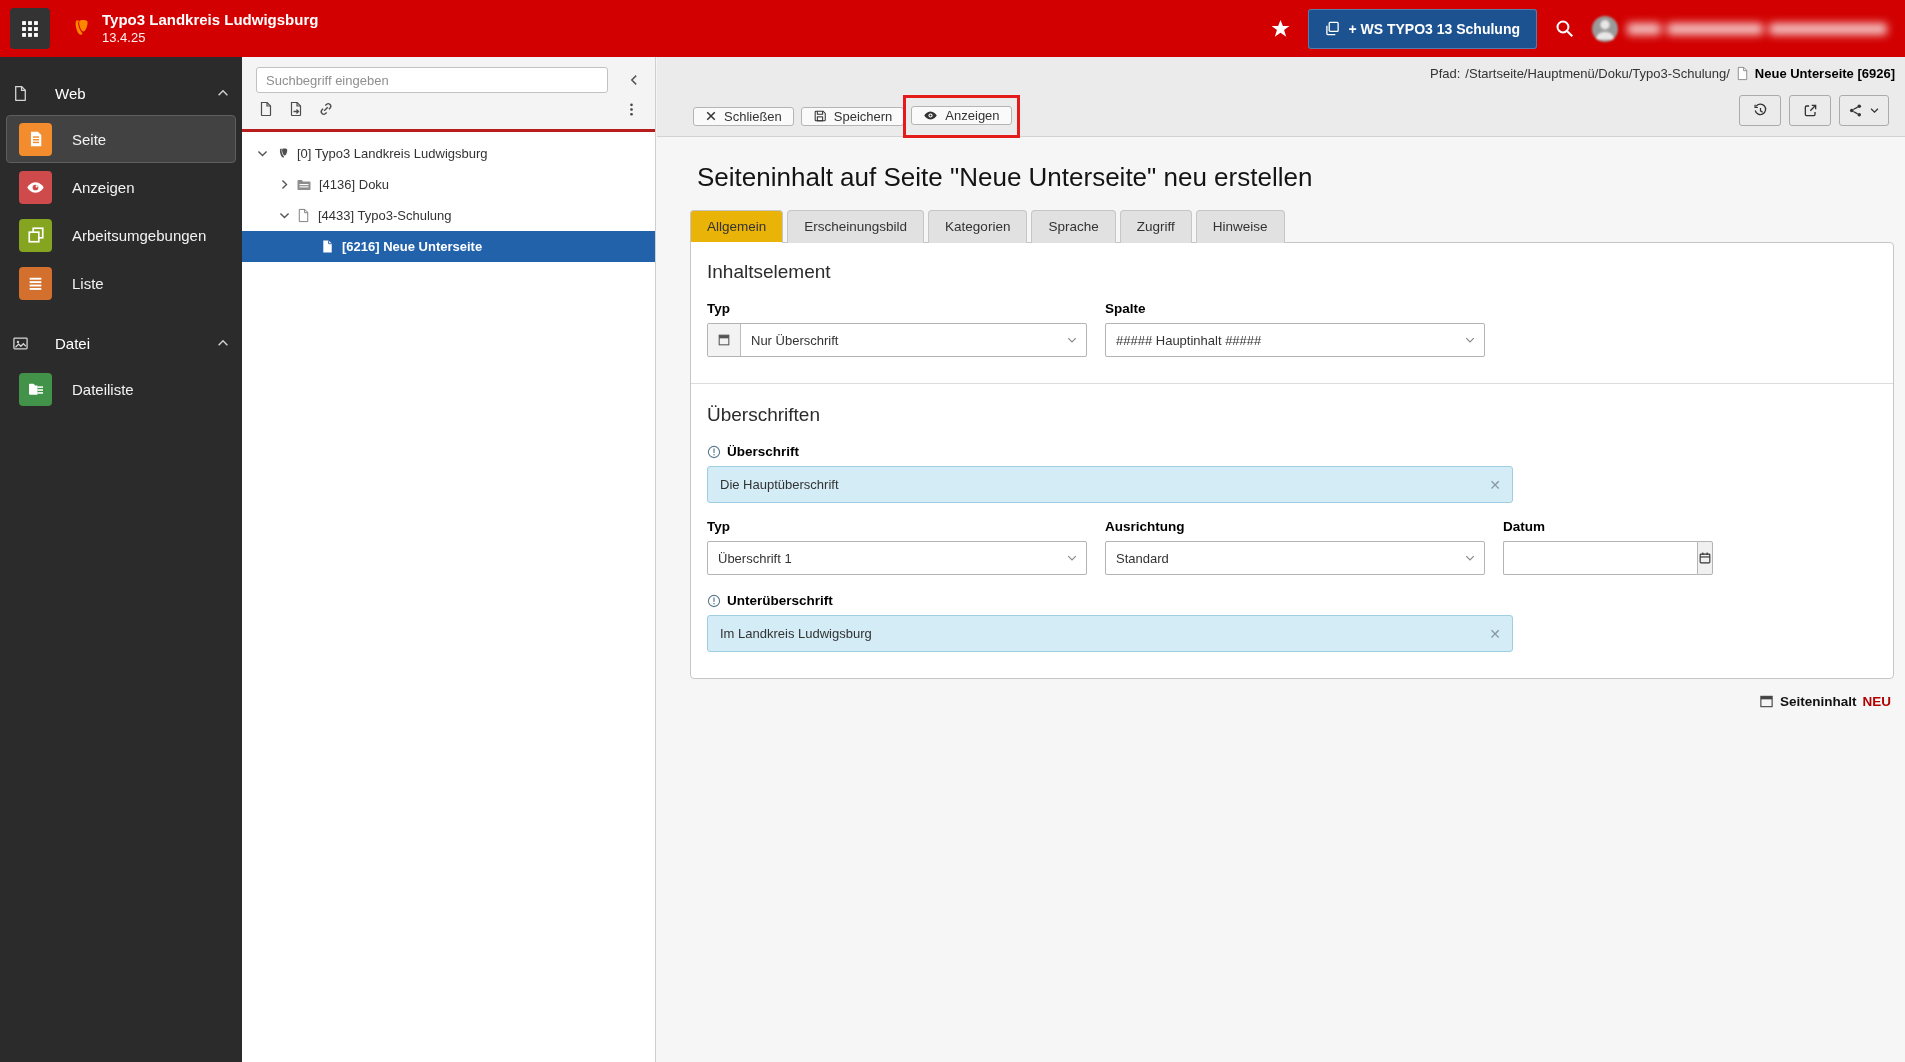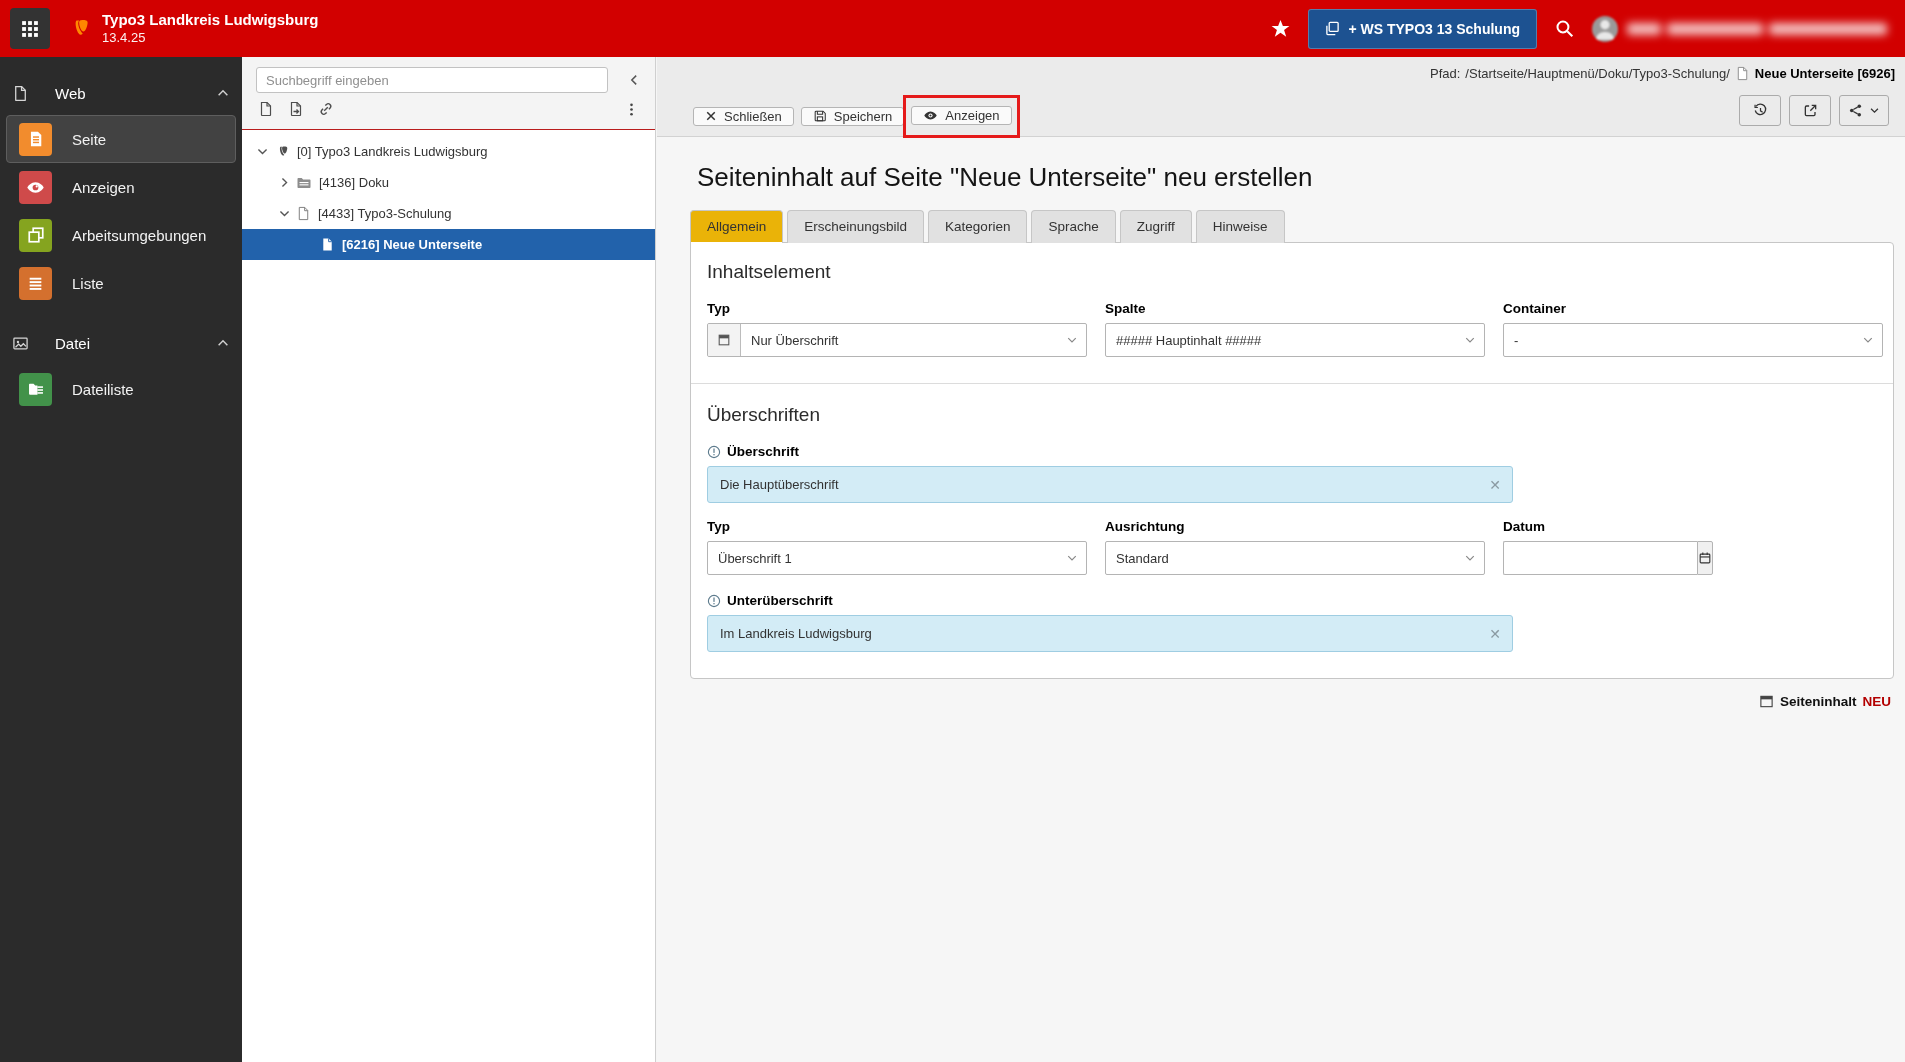--- a/index.html
+++ b/index.html
@@ -34,21 +34,21 @@
   .mitem .ilabel { font-size:15px; color:#f2f2f2; }
   .m-seite { background:var(--module-seite-orange); color:var(--module-seite-orange); }
   .m-anzeigen { background:var(--module-anzeigen-red); color:var(--module-anzeigen-red); }
   .m-liste { background:var(--module-liste-orange); color:var(--module-liste-orange); }
   .m-arbeit { background:var(--module-arbeitsumgebungen-green); color:var(--module-arbeitsumgebungen-green); }
   .m-dateiliste { background:var(--module-dateiliste-green); color:var(--module-dateiliste-green); }
   .spacer14 { height:14px; }
 
   
   .pagetree { position:absolute; top:57px; left:242px; width:414px; bottom:0; background:#fff; border-right:1px solid #cfcfcf; }
-  .tree-top { background:#f4f4f4; border-bottom:1px solid #b91c1c; padding:10px 14px 6px 14px; }
+  .tree-top { background:#f4f4f4; border-bottom:3px solid #b91c1c; padding:10px 14px 6px 14px; }
   .tree-search-row { display:flex; align-items:center; }
   .tree-search { width:352px; height:26px; border:1px solid #c2c2c2; border-radius:3px; padding:0 9px; font-size:13px; color:#333; background:#fff; font-family:"Liberation Sans",sans-serif; }
   .tree-search::placeholder { color:#8f8f8f; }
   .tree-collapse { margin-left:auto; color:#555; cursor:pointer; }
   .tree-toolbar { display:flex; align-items:center; gap:14px; padding:8px 2px 6px 2px; color:#4d4d4d; }
   .ttool { cursor:pointer; }
   .tree-kebab { margin-left:auto; color:#444; cursor:pointer; }
   .tree-body { padding-top:6px; }
   .tnode { display:flex; align-items:center; height:31px; font-size:13px; color:#333; cursor:pointer; white-space:nowrap; }
   .tnode .tchev { width:16px; color:#555; margin-right:4px; display:flex; justify-content:center; }
@@ -477,31 +477,20 @@
         <div class="flabel">Spalte</div>
         <div class="select">
           <span>##### Hauptinhalt #####</span>
           <span class="chev">
             <svg width="12" height="12" viewBox="0 0 16 16" fill="none" stroke="currentColor" stroke-width="1.6">
                 <polyline points="3,5.5 8,10.5 13,5.5"></polyline>
               </svg>
           </span>
         </div>
       </div>
-      <div>
-        <div class="flabel">Container</div>
-        <div class="select">
-          <span>-</span>
-          <span class="chev">
-            <svg width="12" height="12" viewBox="0 0 16 16" fill="none" stroke="currentColor" stroke-width="1.6">
-                <polyline points="3,5.5 8,10.5 13,5.5"></polyline>
-              </svg>
-          </span>
-        </div>
-      </div>
     </div>
 
     <hr class="divider">
 
     <h2 class="sec-heading">Überschriften</h2>
 
     <div class="flabel">
       <span>
         <svg width="14" height="14" viewBox="0 0 16 16">
             <circle cx="8" cy="8" r="6.4" fill="none" stroke="#5c7a8c" stroke-width="1.3"></circle>

